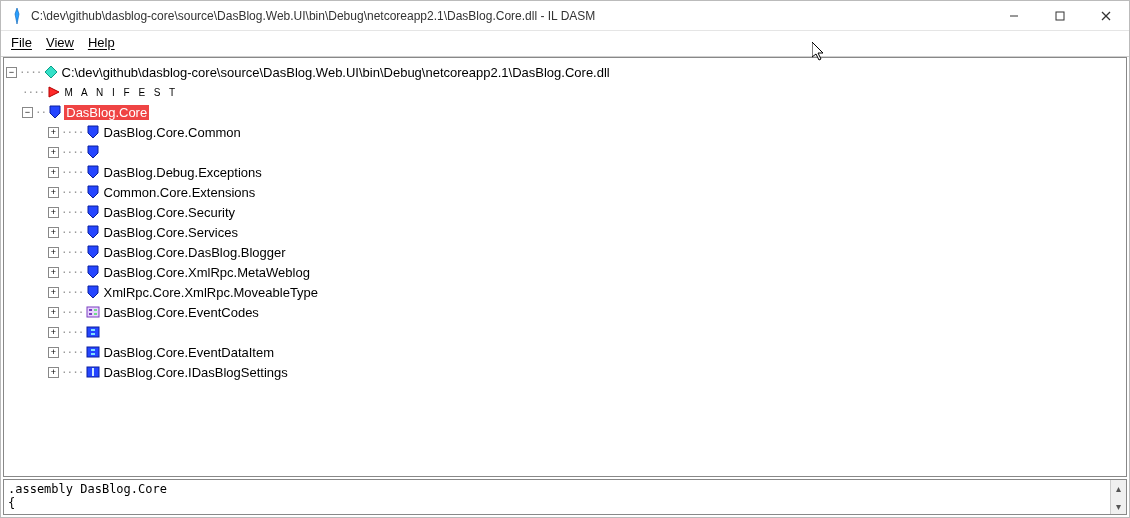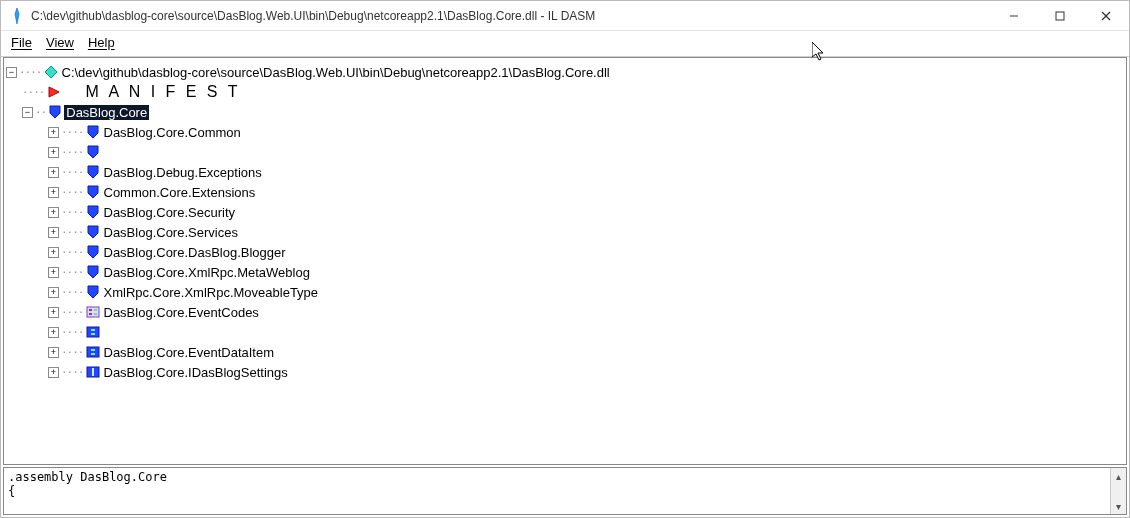--- a/index.html
+++ b/index.html
@@ -72,27 +72,27 @@
   .expander {
     width: 11px; height: 11px;
     border: 1px solid #888;
     display: inline-flex; align-items:center; justify-content:center;
     font-size: 9px; line-height: 1;
     background:#fff;
     cursor: pointer;
   }
   .icon { width:14px; height:14px; display:inline-flex; align-items:center; justify-content:center; }
   .label { padding: 0 2px; font-size: 13px; }
-  .label.selected { background:#0f172a; color:#fff; }
-  .label.manifest { letter-spacing: 3px; font-size:16px;margin-left:21px; }
+  .label.selected { background:#ef4444; color:#fff; }
+  .label.manifest { letter-spacing: 3px; font-size:10px; }
 
   .bottom-pane {
     border: 1px solid #888;
     margin: 2px 2px 2px 2px;
-    height: 48px;
+    height: 36px;
     display:flex;
   }
   .bottom-text {
     flex:1;
     font-family: monospace;
     font-size: 12px;
     padding: 2px 4px;
     white-space: pre;
   }
   .vscroll {

